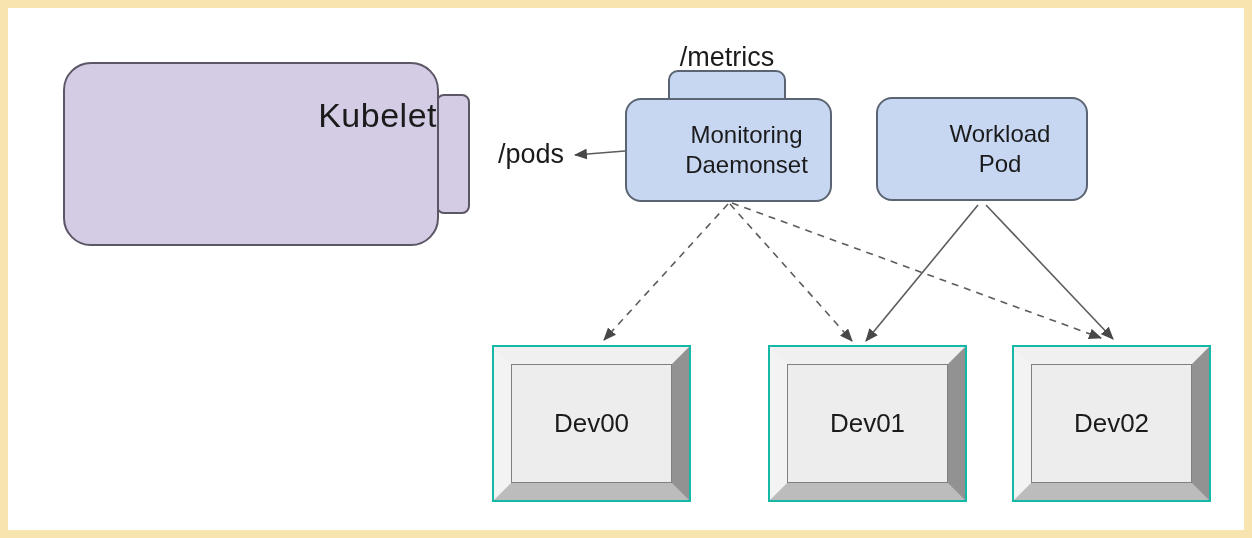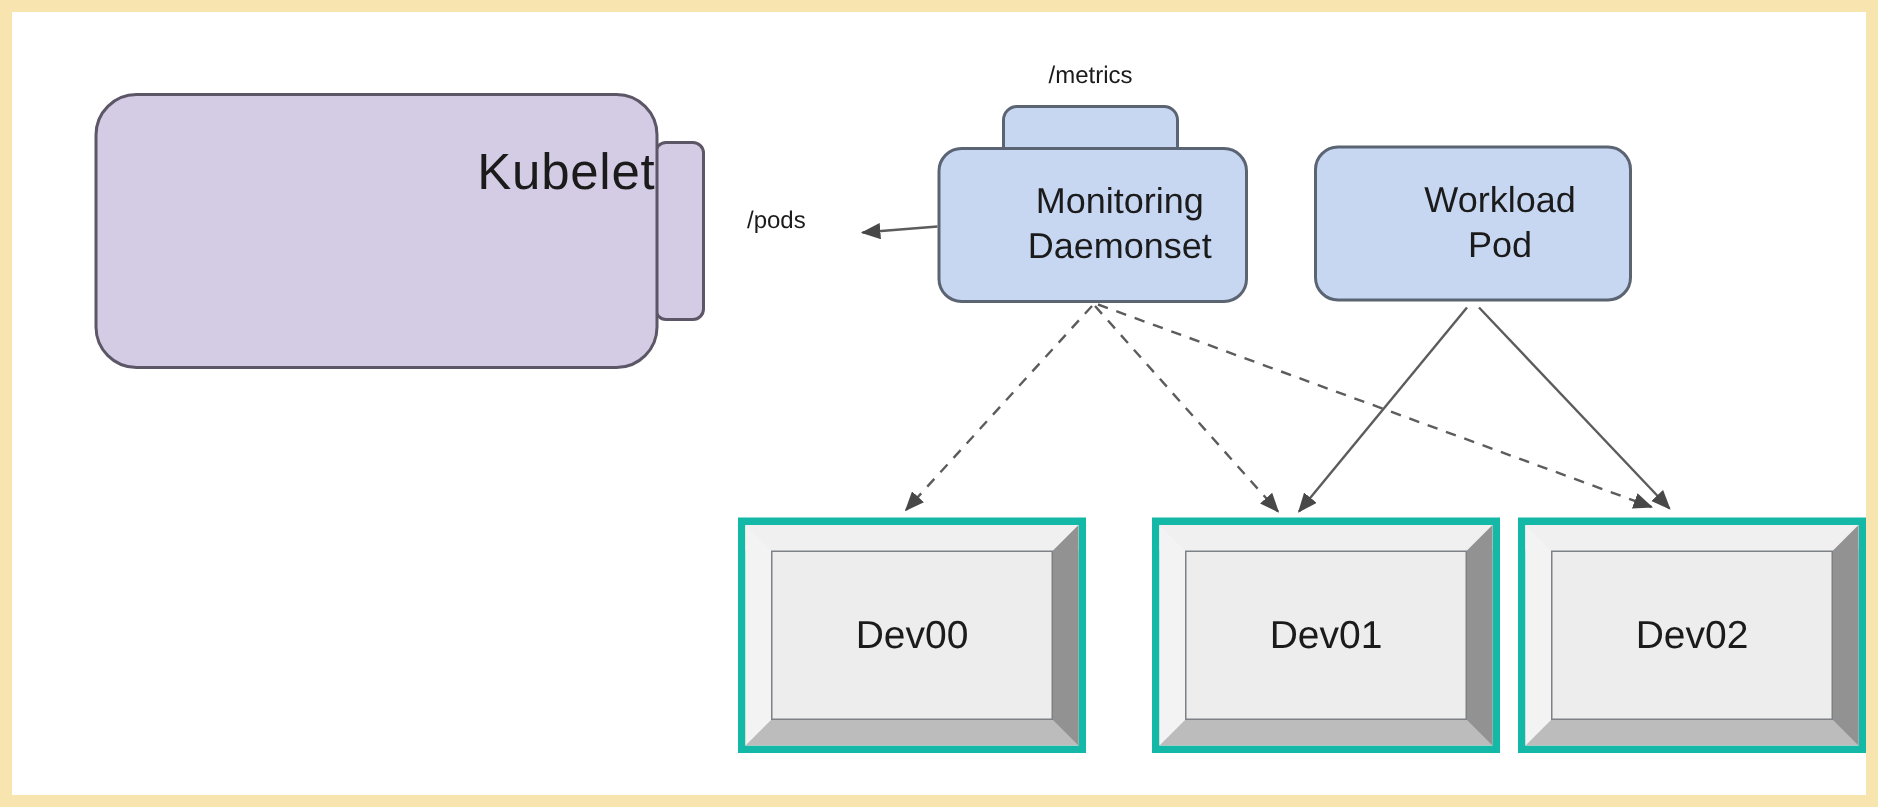--- a/index.html
+++ b/index.html
@@ -71,31 +71,31 @@
     line-height: 1.26;
     padding-left: 36px;
   }
   .monitoring { left: 617px; top: 90px; width: 207px; height: 104px; }
   .workload   { left: 868px; top: 89px; width: 212px; height: 104px; }
   .two-line { white-space: pre-line; }
 
   
   .edge-label {
     position: absolute;
-    font-size: 16px;
+    font-size: 27px;
     z-index: 2;
   }
   .pods-label    { left: 490px; top: 131px; }
   .metrics-label { left: 660px; top: 34px; width: 118px; text-align: center; }
 
   
   .dev {
     position: absolute;
-    top: 337px; width: 232px; height: 157px;
-    border: 5px solid #14b8a6;
+    top: 337px; width: 199px; height: 157px;
+    border: 2px solid #14b8a6;
     z-index: 2;
   }
   .dev-bevel {
     position: absolute; inset: 0;
     border-style: solid;
     border-width: 17px;
     
     border-color: #f0f0f0 #929292 #bcbcbc #f3f3f3;
   }
   .dev-face {

